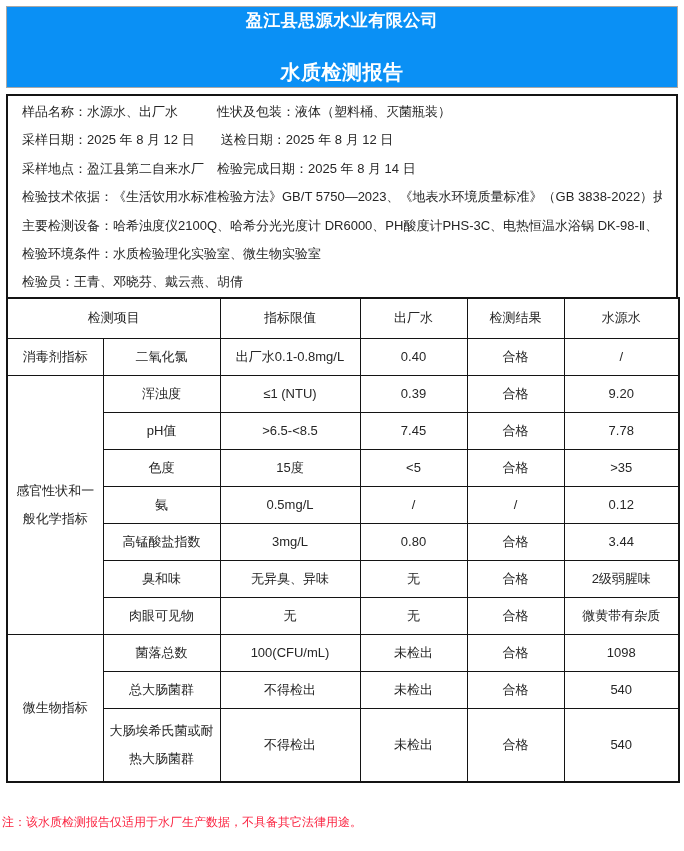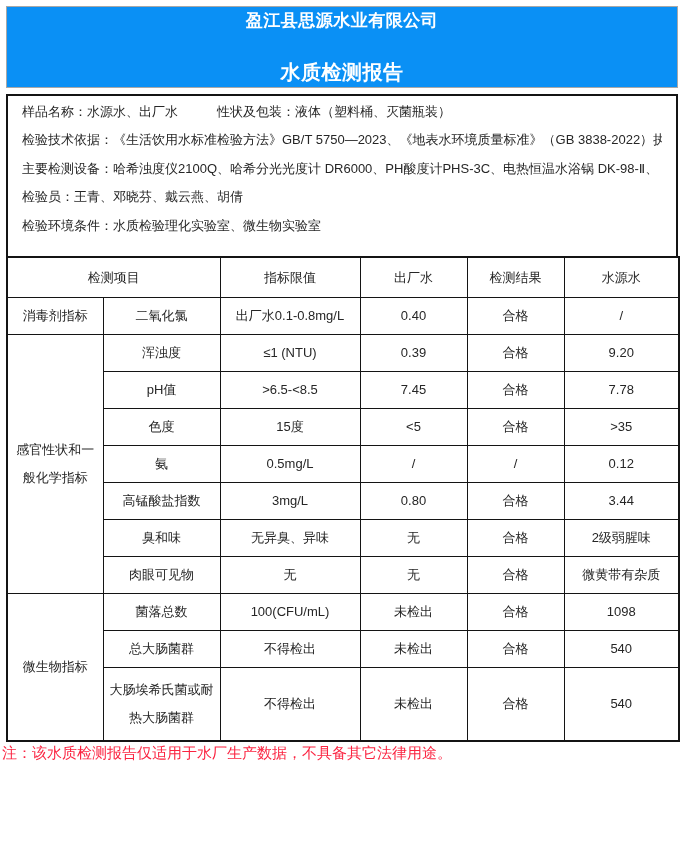--- a/index.html
+++ b/index.html
@@ -22,21 +22,21 @@
     color: #ffffff; font-weight: bold;
   }
   .banner-title    { font-size: 17px; letter-spacing: 0.5px; }
   .banner-subtitle { font-size: 20px; letter-spacing: 0.5px; }
 
   .info-box {
     margin-top: 6px;
     width: 640px;
     border: 2px solid #141414;
     border-bottom: none;
-    padding: 2px 14px 16px 14px;
+    padding: 2px 14px 0 14px;
     font-size: 13px;
   }
   .info-line { line-height: 28.4px; white-space: nowrap; overflow: hidden; }
 
   table.report-table {
     border-collapse: collapse;
     table-layout: fixed;
     width: 672px;
     border: 2px solid #141414;
   }
@@ -48,41 +48,43 @@
     font-size: 13px;
     line-height: 2.15;
     padding: 1px 3px;
     overflow: hidden;
   }
   .report-table th { height: 37px; }
   .report-table td { height: 34px; }
   .report-table tbody tr:last-child td { height: 70px; }
 
   .note {
-    margin: 2px 0 0 -4px;
-    font-size: 15px;
+    margin: 31px 0 0 -4px;
+    font-size: 12px;
     white-space: nowrap;
   }
 </style>
 </head>
 <body>
 
 <div class="page">
 
   <div class="banner" style="background: rgb(10, 144, 245);">
     <div class="banner-title">盈江县思源水业有限公司</div>
     <div class="banner-subtitle">水质检测报告</div>
   </div>
 
   <div class="info-box">
     <div class="info-line">样品名称：水源水、出厂水　　　性状及包装：液体（塑料桶、灭菌瓶装）</div>
+    <div class="info-line">采样日期：2025 年 8 月 12 日　　送检日期：2025 年 8 月 12 日</div>
+    <div class="info-line">采样地点：盈江县第二自来水厂　检验完成日期：2025 年 8 月 14 日</div>
     <div class="info-line">检验技术依据：《生活饮用水标准检验方法》GB/T 5750—2023、《地表水环境质量标准》（GB 3838-2022）执行</div>
     <div class="info-line">主要检测设备：哈希浊度仪2100Q、哈希分光光度计 DR6000、PH酸度计PHS-3C、电热恒温水浴锅 DK-98-Ⅱ、 隔</div>
+    <div class="info-line">检验环境条件：水质检验理化实验室、微生物实验室</div>
     <div class="info-line">检验员：王青、邓晓芬、戴云燕、胡倩</div>
-    <div class="info-line">检验环境条件：水质检验理化实验室、微生物实验室</div>
   </div>
 
   <table class="report-table">
     <colgroup>
       <col style="width:96px">
       <col style="width:117px">
       <col style="width:140px">
       <col style="width:107px">
       <col style="width:97px">
       <col style="width:115px">

